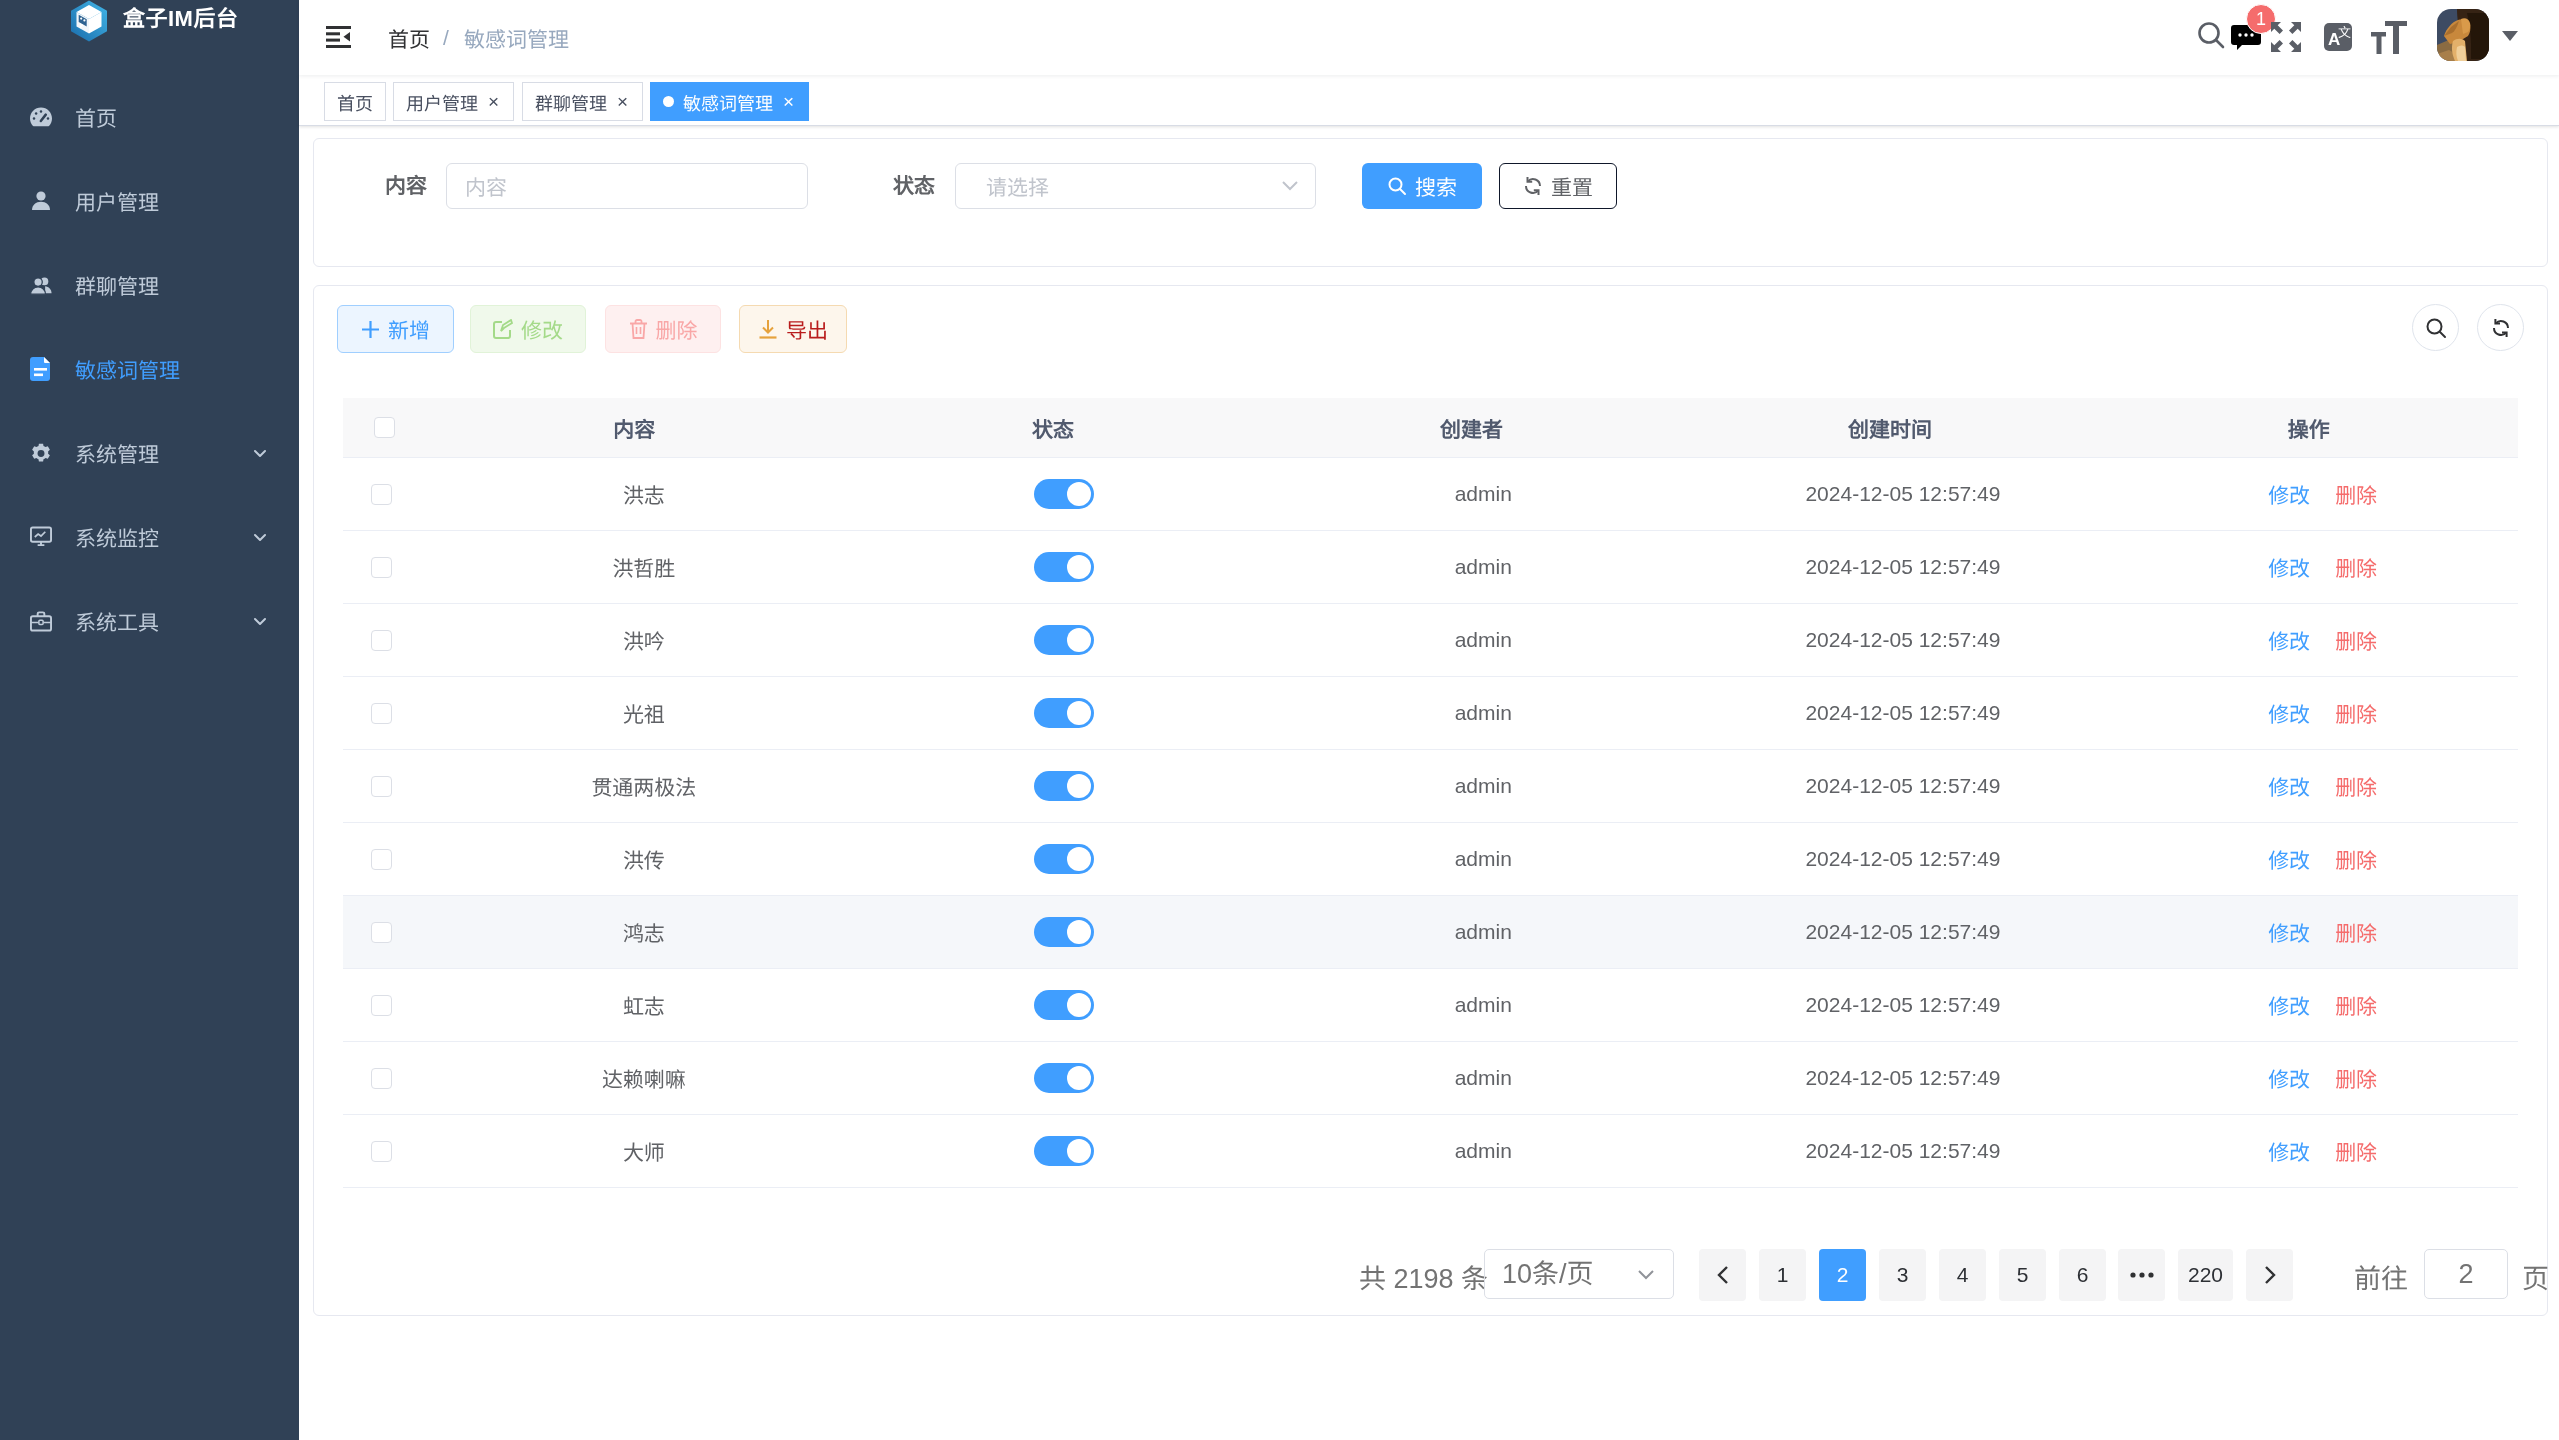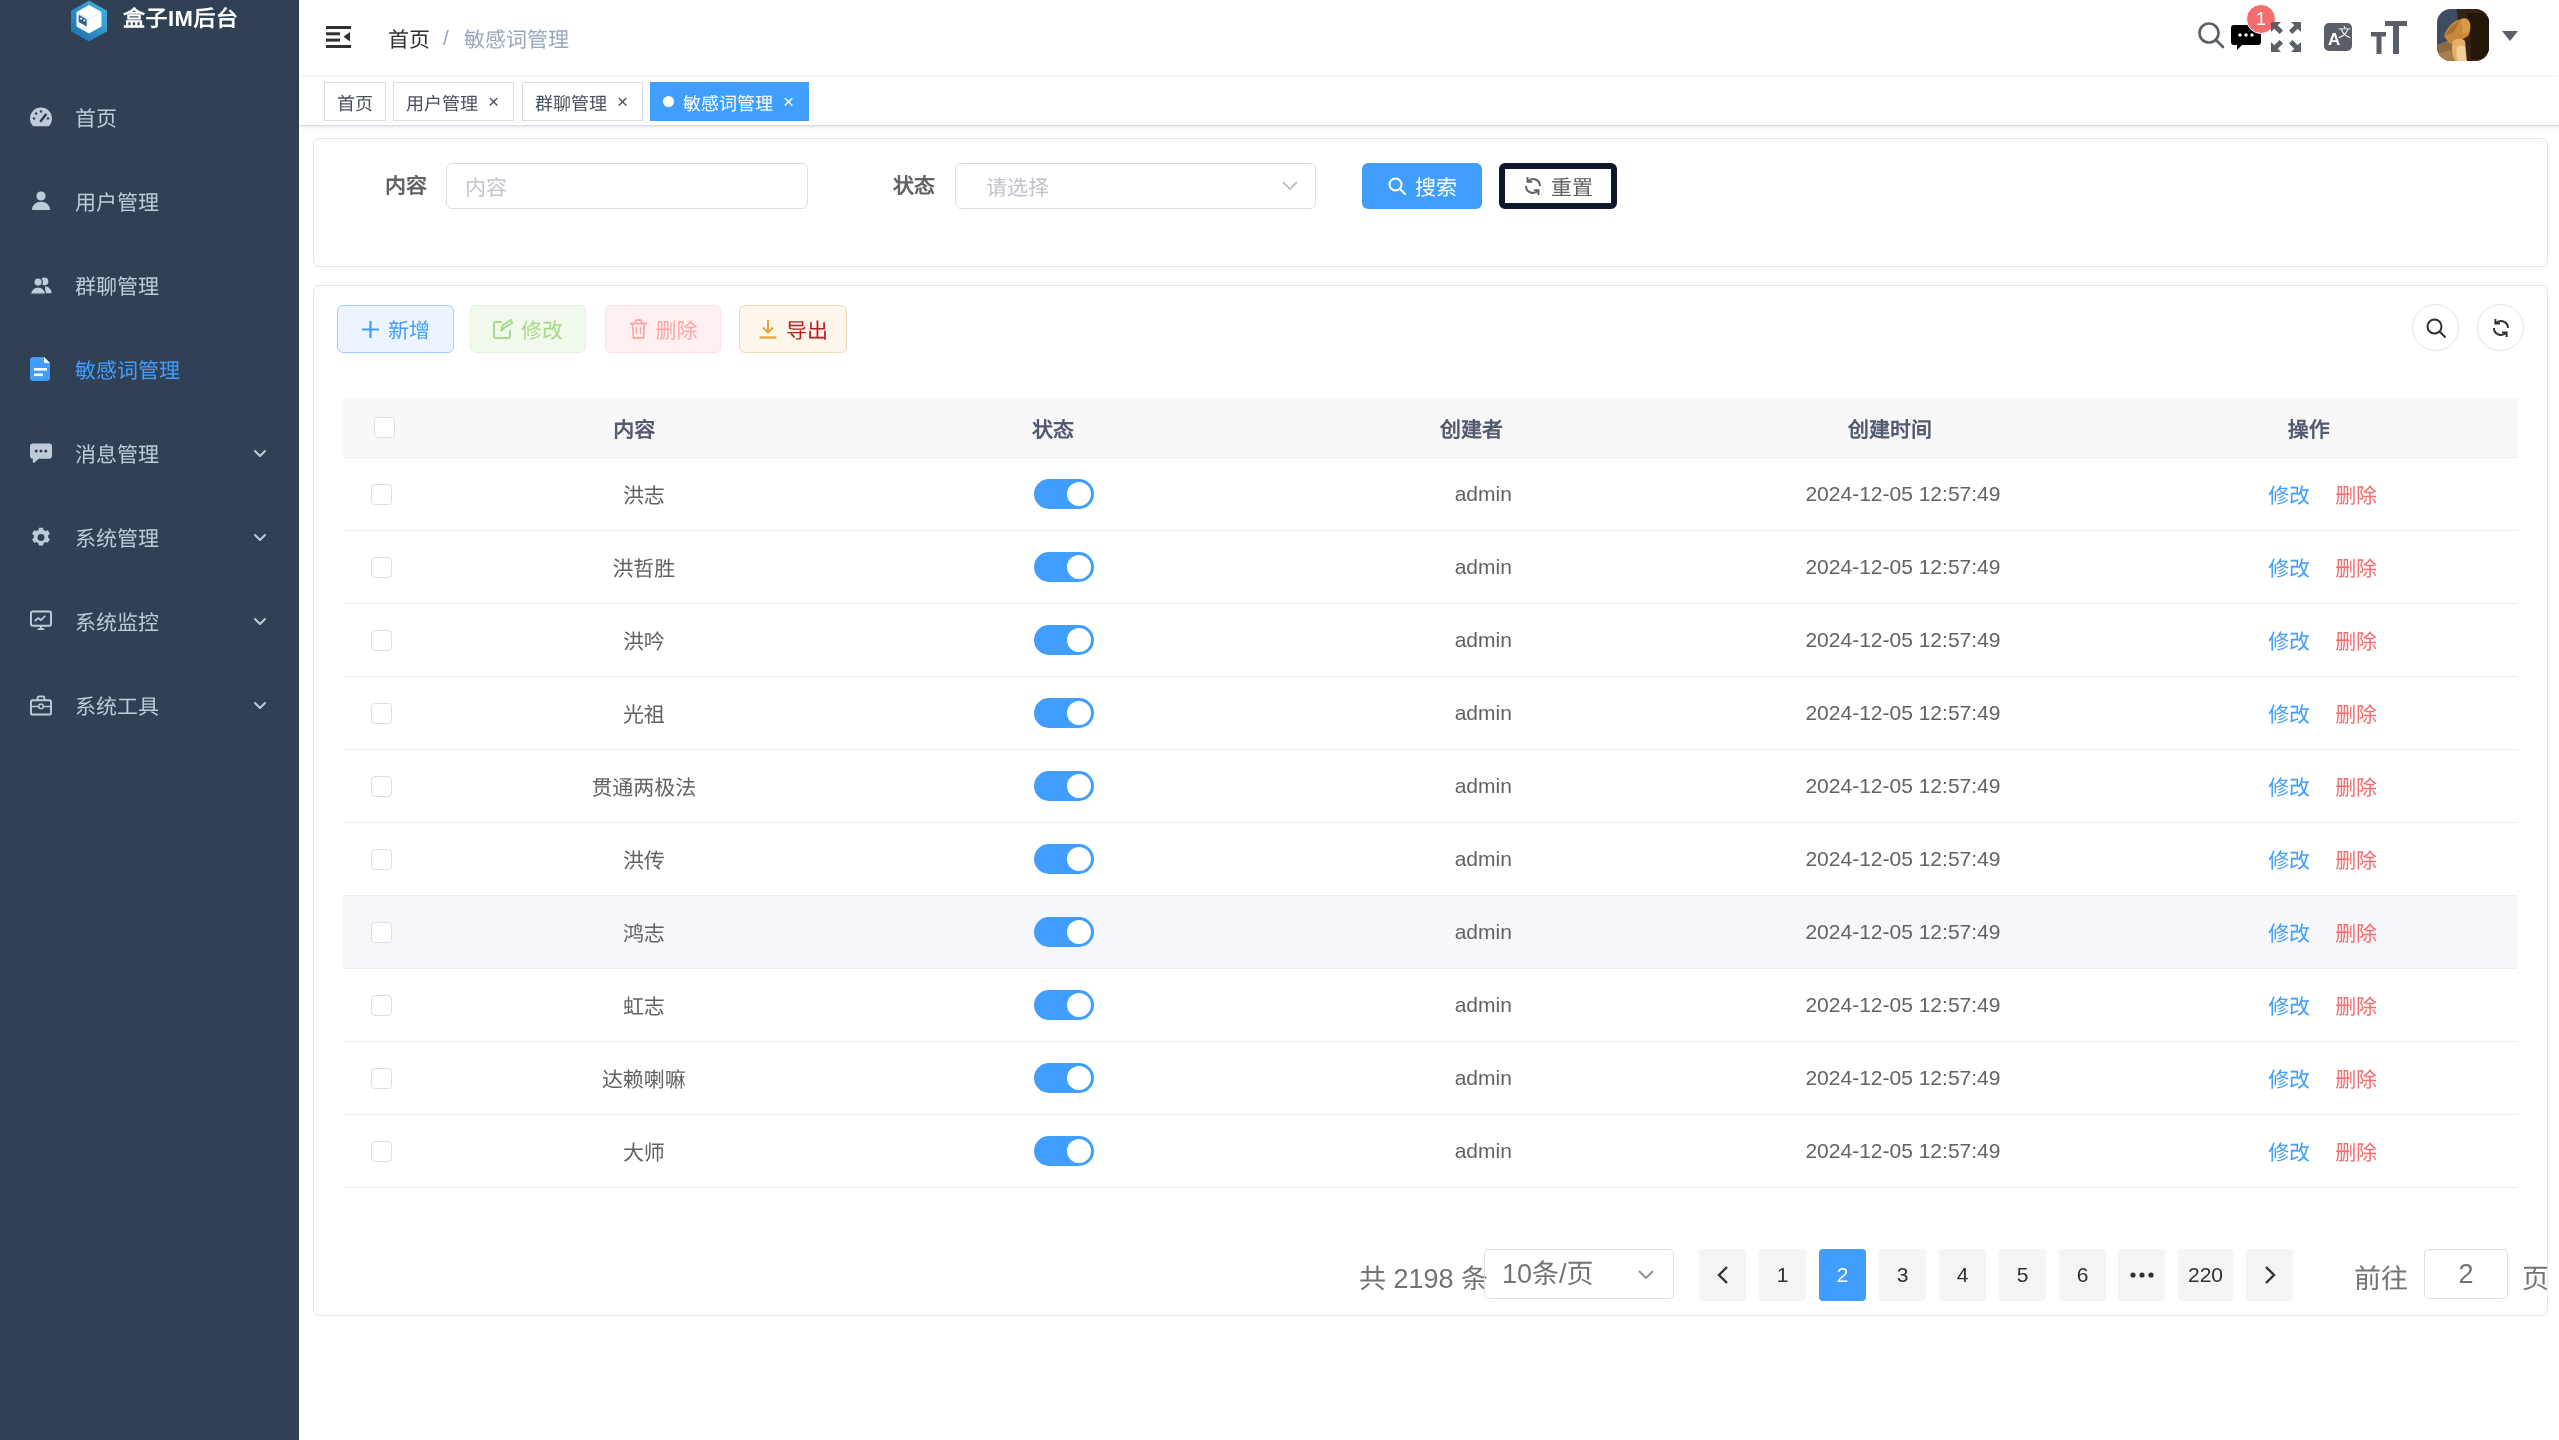--- a/index.html
+++ b/index.html
@@ -131,36 +131,20 @@
           <path fill="#409eff" d="M3 0h11l6 6v15a3 3 0 0 1-3 3H3a3 3 0 0 1-3-3V3a3 3 0 0 1 3-3z"></path>
           <path fill="#fff" d="M14 0l6 6h-5a1 1 0 0 1-1-1z"></path>
           <rect x="4" y="11" width="13" height="2.6" fill="#fff"></rect>
           <rect x="4" y="16.5" width="9" height="2.6" fill="#fff"></rect>
         </svg>
     </span>
     <span class="mt">敏感词管理</span>
   </div>
   <div class="menu-item">
     <span class="mi">
-      <svg width="23" height="22" viewBox="0 0 23 22">
-          <path fill="#bfcbd9" d="M3 1h17a3 3 0 0 1 3 3v10a3 3 0 0 1-3 3H9l-4.5 4.2c-.6.6-1.5.1-1.5-.7V17H3a3 3 0 0 1-3-3V4a3 3 0 0 1 3-3z"></path>
-          <circle cx="6.5" cy="9" r="1.6" fill="#304156"></circle>
-          <circle cx="11.5" cy="9" r="1.6" fill="#304156"></circle>
-          <circle cx="16.5" cy="9" r="1.6" fill="#304156"></circle>
-        </svg>
-    </span>
-    <span class="mt">消息管理</span>
-    <span class="arrow">
-        <svg width="20" height="20" viewBox="0 0 20 20">
-          <path d="M5 8l5 5 5-5" fill="none" stroke="#bfcbd9" stroke-width="2" stroke-linecap="round" stroke-linejoin="round"></path>
-        </svg>
-      </span>
-  </div>
-  <div class="menu-item">
-    <span class="mi">
       <svg width="23" height="23" viewBox="0 0 23 23">
           <path fill="#bfcbd9" d="M13.7 1.2l.4 2.4c.8.3 1.5.7 2.2 1.2l2.3-.9 2.2 3.8-1.9 1.6c.1.4.1.8.1 1.2s0 .8-.1 1.2l1.9 1.6-2.2 3.8-2.3-.9c-.7.5-1.4.9-2.2 1.2l-.4 2.4H9.3l-.4-2.4c-.8-.3-1.5-.7-2.2-1.2l-2.3.9-2.2-3.8 1.9-1.6c-.1-.4-.1-.8-.1-1.2s0-.8.1-1.2L2.2 7.7l2.2-3.8 2.3.9c.7-.5 1.4-.9 2.2-1.2l.4-2.4z"></path>
           <circle cx="11.5" cy="11.5" r="3.6" fill="#304156"></circle>
         </svg>
     </span>
     <span class="mt">系统管理</span>
     <span class="arrow">
         <svg width="20" height="20" viewBox="0 0 20 20">
           <path d="M5 8l5 5 5-5" fill="none" stroke="#bfcbd9" stroke-width="2" stroke-linecap="round" stroke-linejoin="round"></path>
         </svg>
@@ -292,21 +276,21 @@
   <svg style="position:absolute; right:16px; top:15px;" width="18" height="14" viewBox="0 0 18 14">
       <path d="M2 3l7 7 7-7" fill="none" stroke="#c0c4cc" stroke-width="2"></path>
     </svg>
 </div>
 <div class="btn" style="left:1362px; width:120px; background:#409eff; color:#fff;">
   <svg width="20" height="20" viewBox="0 0 20 20" style="margin-right:8px;">
       <circle cx="8.5" cy="8.5" r="6" fill="none" stroke="#fff" stroke-width="2"></circle>
       <path d="M13 13l5 5" stroke="#fff" stroke-width="2" stroke-linecap="round"></path>
     </svg>搜索
 </div>
-<div class="btn" style="left:1499px; width:118px; background:#fff; border:6px solid #0f172a; color:#606266;">
+<div class="btn" style="left:1499px; width:118px; background:#fff; border:1px solid #0f172a; color:#606266;">
   <svg width="20" height="20" viewBox="0 0 20 20" style="margin-right:8px;">
       <g transform="scale(-1,1) translate(-20,0)">
         <path d="M3 10a7 7 0 0 1 12.2-4.7M17 10a7 7 0 0 1-12.2 4.7" fill="none" stroke="#606266" stroke-width="2"></path>
         <path d="M15.5 1v4.7h-4.7" fill="none" stroke="#606266" stroke-width="2"></path>
         <path d="M4.5 19v-4.7h4.7" fill="none" stroke="#606266" stroke-width="2"></path>
       </g>
     </svg>重置
 </div>
 
 <div class="card" id="card2"></div>

